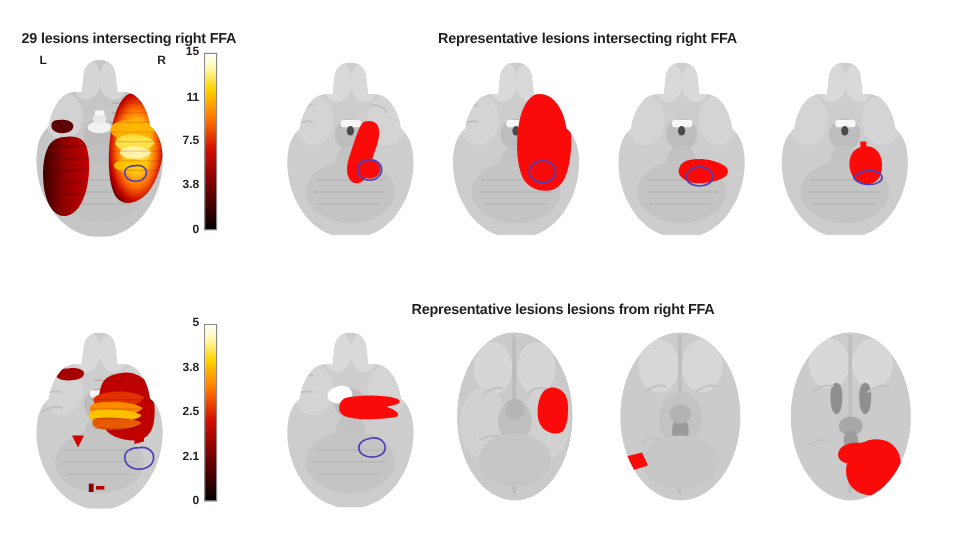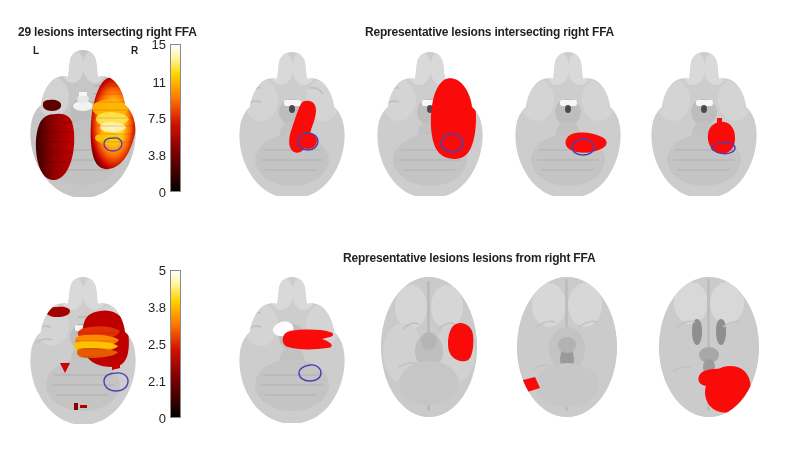--- a/index.html
+++ b/index.html
@@ -22,21 +22,21 @@
 
   
   .cbar-wrap{position:absolute;}
   .cbar{
     position:absolute;left:18px;top:0;width:11px;height:100%;
     border:1px solid #8a8a8a;box-sizing:border-box;
   }
   .cbar-grad{position:absolute;left:0;top:0;right:0;bottom:0;}
   .cbar-tick{
     position:absolute;right:100%;margin-right:4px;
-    font-size:13px;font-weight:400;color:#231f20;white-space:nowrap;
+    font-size:10px;font-weight:700;color:#231f20;white-space:nowrap;
     transform:translateY(-50%);line-height:1;
   }
   .cbar-ticks{position:absolute;left:18px;top:0;height:100%;width:0;}
 
   .lr-label{
     position:absolute;font-size:10px;font-weight:700;color:#231f20;line-height:1;
   }
 </style>
 </head>
 <body>

